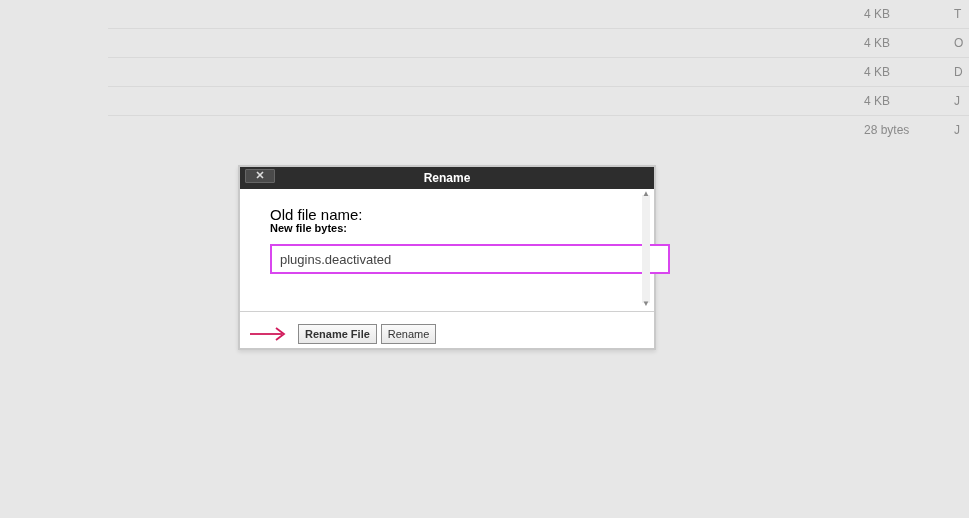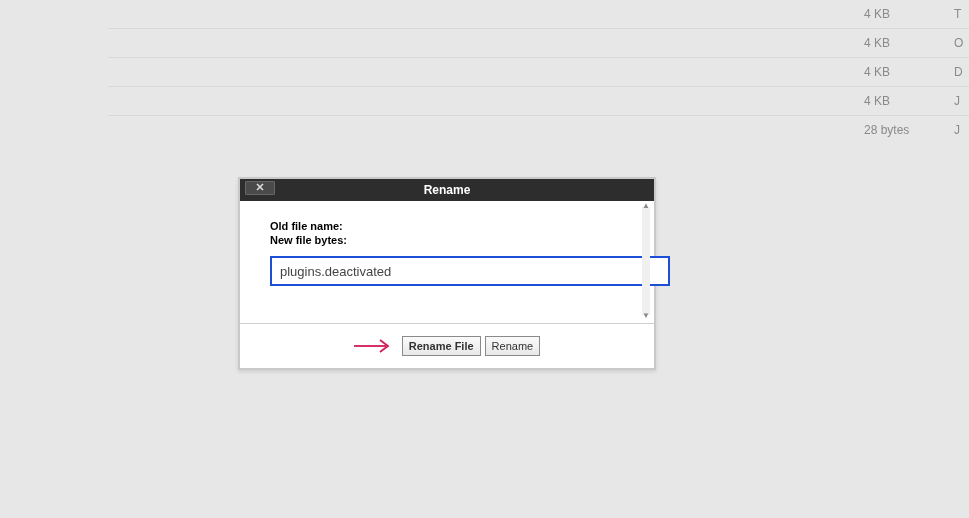--- a/index.html
+++ b/index.html
@@ -32,21 +32,20 @@
     position: absolute;
     left: 238px;
     top: 165px;
     width: 418px;
     background: #fff;
     border-top: 2px solid #c9c9c9;
     border-left: 2px solid #c9c9c9;
     border-right: 2px solid #c9c9c9;
     border-bottom: 2px solid #c9c9c9;
     box-shadow: 0 2px 4px rgba(0,0,0,0.1);
-    margin-top: 12px;
   }
   .dlg-title {
     background: #2d2d2d;
     color: #fff;
     height: 22px;
     line-height: 22px;
     text-align: center;
     font-weight: bold;
     font-size: 12px;
     position: relative;
@@ -88,41 +87,41 @@
     width: 10px;
     height: 10px;
     font-size: 8px;
     color: #888;
     text-align: center;
     line-height: 10px;
   }
   .scroll-up { top: 0; }
   .scroll-down { bottom: 2px; }
 
-  .lbl { font-weight: bold; color: #000; font-size: 11px; line-height: 15px; }
+  .lbl { font-weight: normal; color: #000; font-size: 15px; line-height: 15px; }
   .old-path { font-weight: bold; color: #000; font-size: 11px; margin-bottom: 10px; }
   .new-lbl { font-weight: bold; color: #000; font-size: 11px; margin-bottom: 10px; }
 
   .name-input {
     width: 400px;
     height: 30px;
-    border: 2px solid #1d4ed8;
+    border: 2px solid #d946ef;
     padding: 0 8px;
     font-size: 13px;
     color: #444;
     outline: none;
     font-family: Verdana, Arial, sans-serif;
   }
 
   .dlg-footer {
     border-top: 1px solid #d0d0d0;
     background: #fff;
-    padding: 12px 10px 12px 10px;
+    padding: 12px 10px 4px 10px;
     display: flex;
-    justify-content: center;
+    justify-content: flex-start;
     align-items: center;
     gap: 4px;
   }
   .arrow-svg { margin-right: 4px; }
 
   .btn {
     border: 1px solid #8a8a8a;
     background: linear-gradient(#fafafa, #e8e8e8);
     font-size: 11px;
     font-weight: bold;

